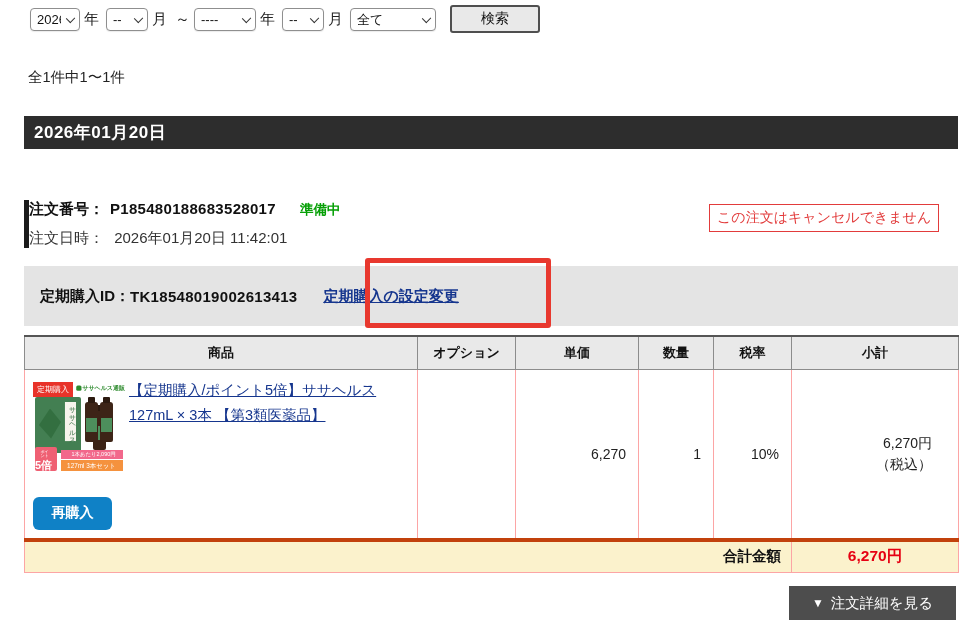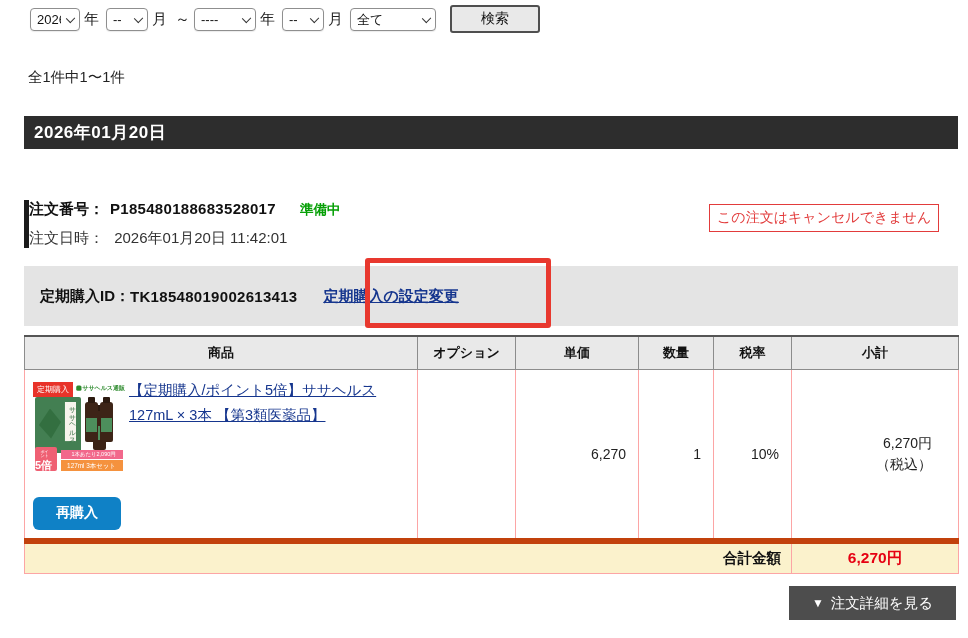--- a/index.html
+++ b/index.html
@@ -173,29 +173,29 @@
   }
   .thumb-set span { transform:scale(0.8); }
 
   .prod-link {
     display:block; margin:8px 10px 0 104px;
     color:#16368e; text-decoration:underline;
     font-size:14.5px; line-height:1.75; cursor:pointer;
   }
   .rebuy-btn {
     position:absolute; left:8px; bottom:8px;
-    width:88px; height:33px;
+    width:79px; height:33px;
     background:#0f81c6; border:none; border-radius:6px;
     color:#fff; font-size:14px; font-weight:bold; cursor:pointer;
     font-family:inherit;
   }
   td.cell-num { text-align:right; padding-right:12px; color:#222; }
   td.cell-subtotal { text-align:right; padding-right:26px; line-height:1.5; color:#222; }
 
-  .foot-row td { border-top:6px solid #c2410c; background:#fbf2cc; height:33px; }
+  .foot-row td { border-top:4px solid #c2410c; background:#fbf2cc; height:33px; }
   td.cell-total-label { text-align:right; font-weight:bold; padding-right:10px; font-size:14.5px; color:#111; }
   td.cell-total-value { text-align:center; color:#e60012; font-weight:bold; font-size:15.5px; }
 
   
   .detail-btn {
     position:absolute; top:586px; left:789px; width:167px; height:34px;
     background:#4d4d4d; color:#fff; border:none; cursor:pointer;
     font-size:14.5px; font-family:inherit;
     display:flex; align-items:center; justify-content:center; gap:7px;
   }

